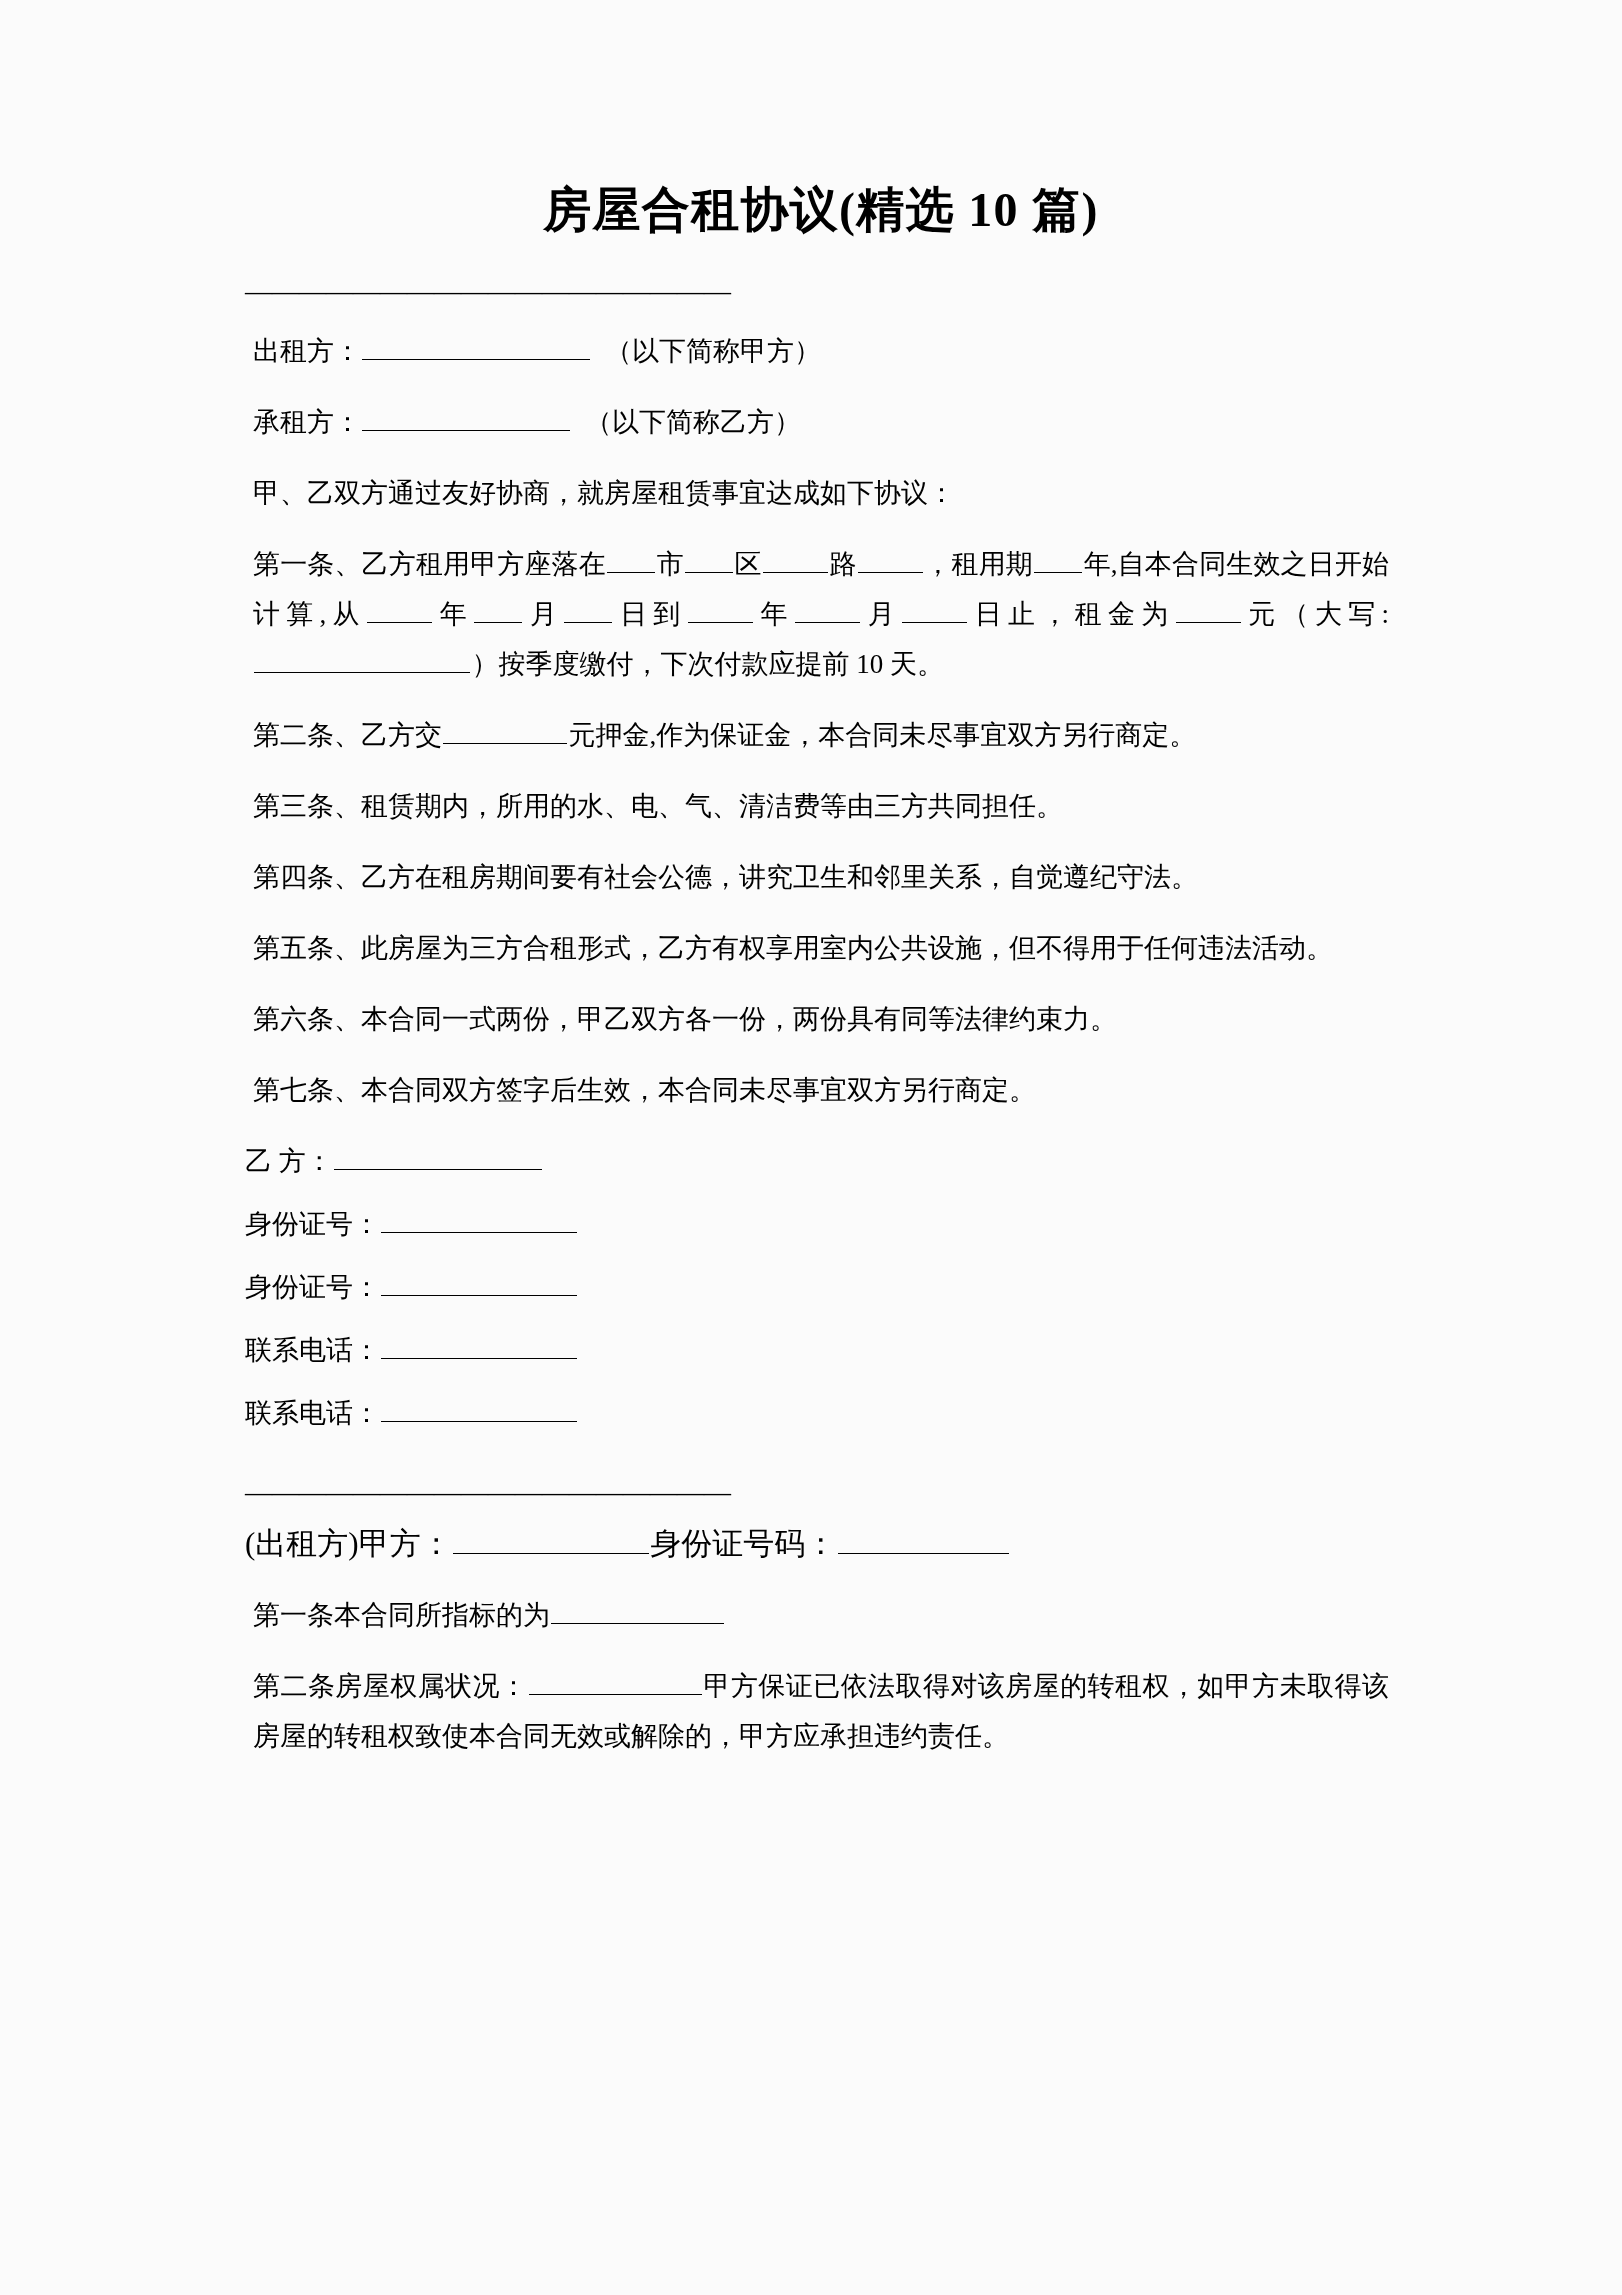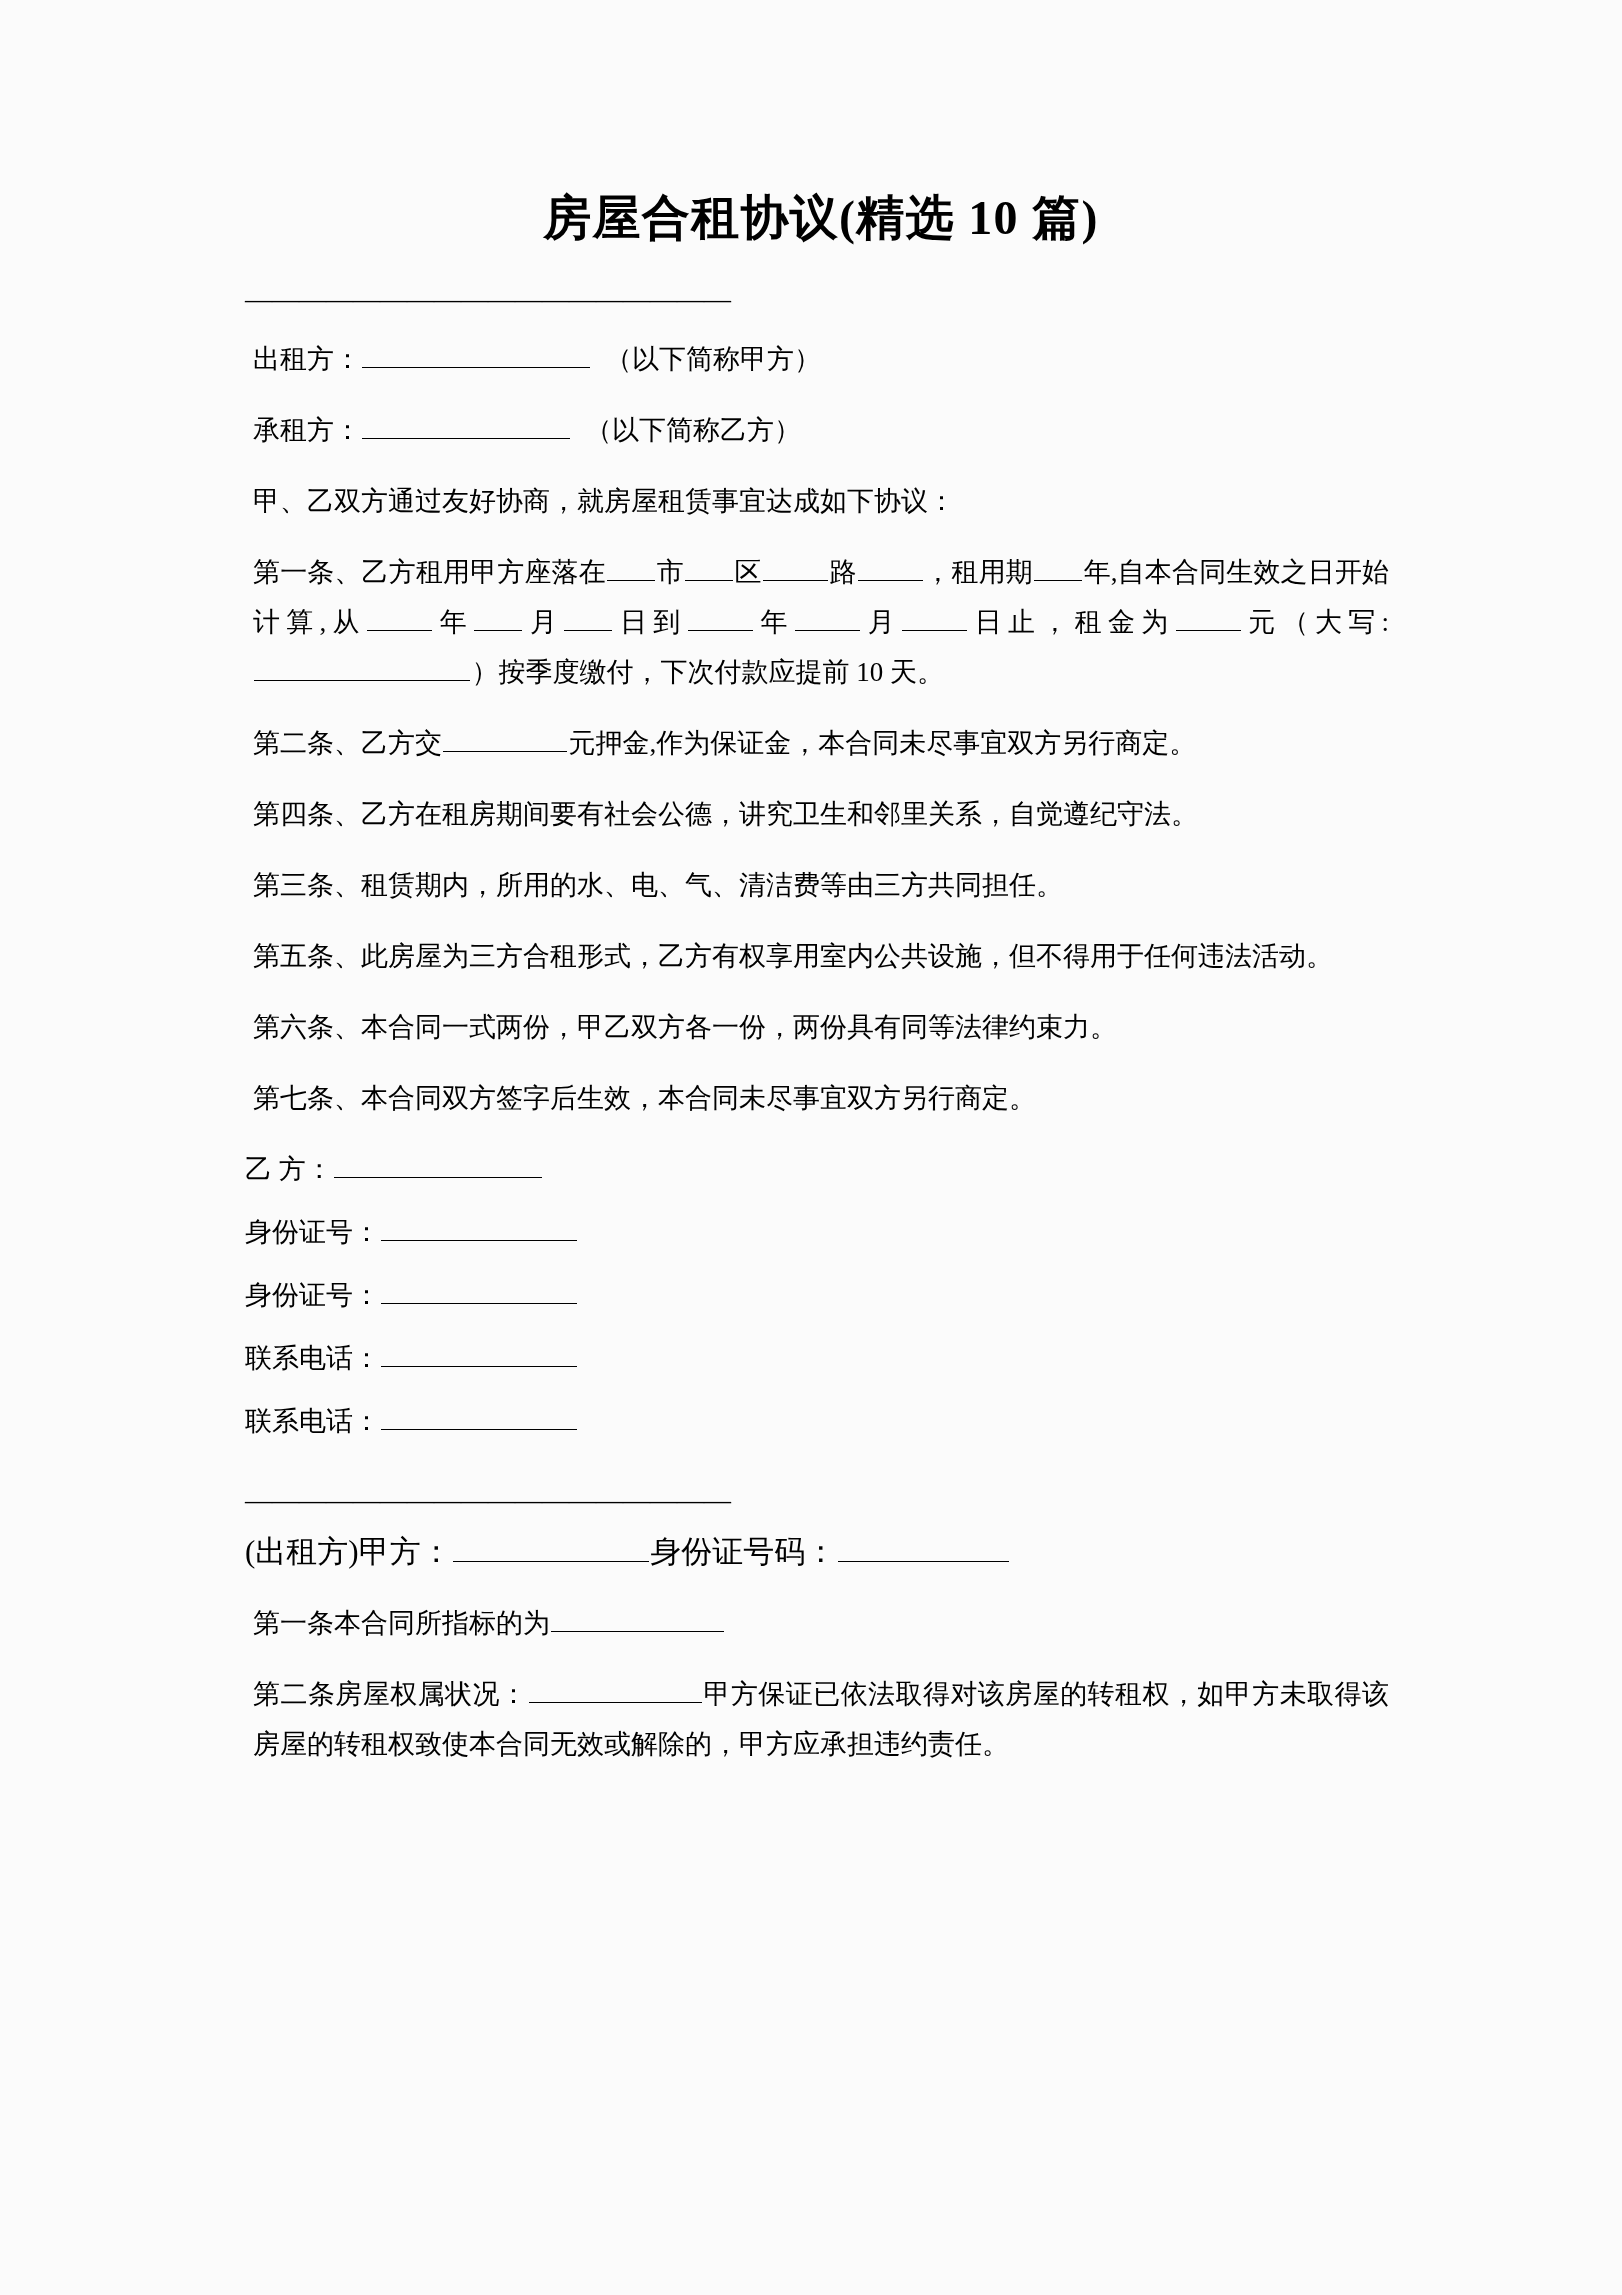--- a/index.html
+++ b/index.html
@@ -21,21 +21,21 @@
     height: 2295px;
     background: #fbfbfb;
     box-sizing: border-box;
     padding: 0;
     overflow: hidden;
   }
 
   .content {
     position: absolute;
     left: 245px;
-    top: 12px;
+    top: 4px;
     width: 1152px;
   }
 
   .doc-title {
     text-align: center;
     font-size: 48px;
     font-weight: bold;
     letter-spacing: 1.3px;
     line-height: 1.15;
     margin: 0;
@@ -121,23 +121,23 @@
     <p class="para">甲、乙双方通过友好协商，就房屋租赁事宜达成如下协议：</p>
 
     <p class="para">
       <span>第一条、乙方租用甲方座落在</span><span class="blank b-xs"></span><span>市</span><span class="blank b-xs"></span><span>区</span><span class="blank b-sm"></span><span>路</span><span class="blank b-sm"></span><span>，租用期</span><span class="blank b-xs"></span><span>年,自本合同生效之日开始计算,从</span><span class="blank b-sm"></span><span>年</span><span class="blank b-xs"></span><span>月</span><span class="blank b-xs"></span><span>日到</span><span class="blank b-sm"></span><span>年</span><span class="blank b-sm"></span><span>月</span><span class="blank b-sm"></span><span>日止，租金为</span><span class="blank b-sm"></span><span>元（大写:</span><span class="blank b-3xl"></span><span>）按季度缴付，下次付款应提前 10 天。</span>
     </p>
 
     <p class="para">
       <span>第二条、乙方交</span><span class="blank b-lg"></span><span>元押金,作为保证金，本合同未尽事宜双方另行商定。</span>
     </p>
 
+    <p class="para">第三条、租赁期内，所用的水、电、气、清洁费等由三方共同担任。</p>
+
     <p class="para">第四条、乙方在租房期间要有社会公德，讲究卫生和邻里关系，自觉遵纪守法。</p>
-
-    <p class="para">第三条、租赁期内，所用的水、电、气、清洁费等由三方共同担任。</p>
 
     <p class="para">第五条、此房屋为三方合租形式，乙方有权享用室内公共设施，但不得用于任何违法活动。</p>
 
     <p class="para">第六条、本合同一式两份，甲乙双方各一份，两份具有同等法律约束力。</p>
 
     <p class="para">第七条、本合同双方签字后生效，本合同未尽事宜双方另行商定。</p>
 
 
     <p class="sig-line">
       <span>乙  方：</span><span class="blank b-sig2"></span>

